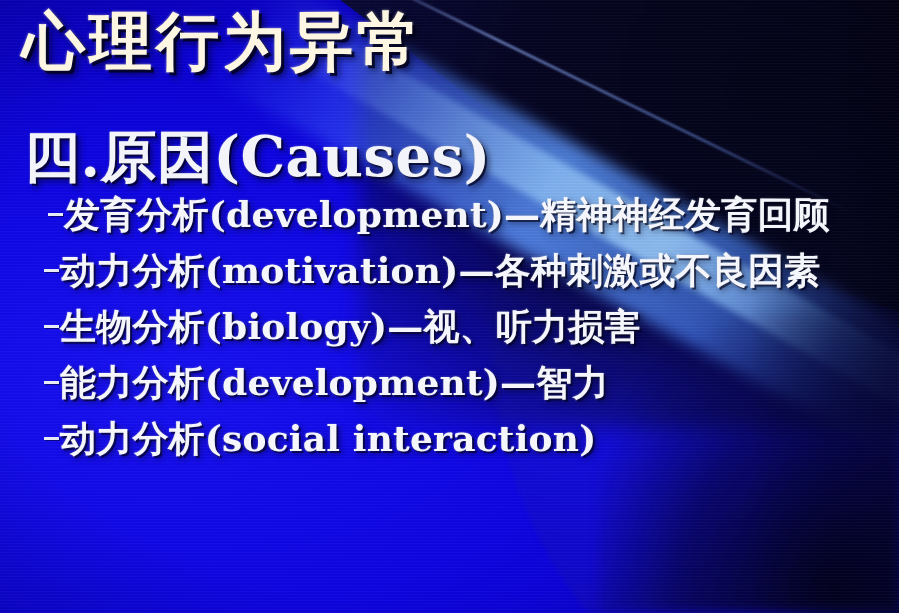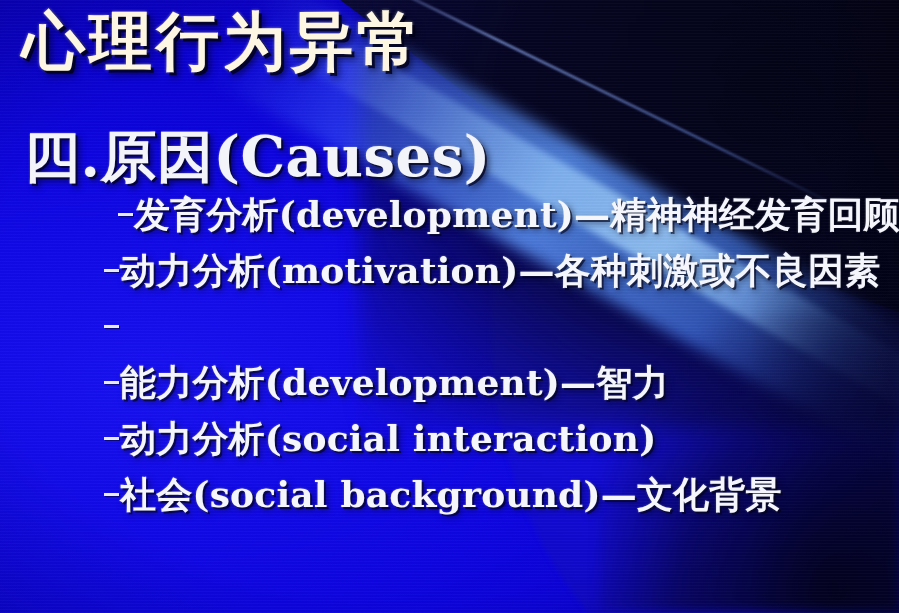--- a/index.html
+++ b/index.html
@@ -214,27 +214,27 @@
   .bullet {
     position: relative;
     font-family: "DejaVu Serif", "Liberation Serif", serif;
     font-weight: 700;
     font-size: 36px;
     line-height: 56px;
     height: 56px;
     letter-spacing: 0.2px;
     color: #F4F6FB;
     white-space: nowrap;
-    padding-left: 104px;
+    padding-left: 44px;
     text-shadow:
       2px 2px 0 rgba(0,0,24,0.62),
       3px 3px 6px rgba(0,0,20,0.50),
       0 0 2px rgba(238,243,255,0.45);
   }
-  .bullet.first { padding-left: 118px; }
+  .bullet.first { padding-left: 48px; }
 
   
   .bullet .dash {
     display: inline-block;
     width: 15px;
     height: 3px;
     background: #E6EBF6;
     vertical-align: 11px;
     margin-right: 1px;
     box-shadow: 1px 1px 0 rgba(0,0,26,0.5);
@@ -268,30 +268,27 @@
 
       <div class="bullet first">
         <span class="dash"></span><span>发育分析(development)—精神神经发育回顾</span>
       </div>
 
       <div class="bullet">
         <span class="dash"></span><span>动力分析(motivation)—各种刺激或不良因素</span>
       </div>
 
       <div class="bullet">
-        <span class="dash"></span>
+        <span class="dash"></span><span>生物分析(biology)—视、听力损害</span>
       </div>
 
       <div class="bullet">
         <span class="dash"></span><span>能力分析(development)—智力</span>
       </div>
 
       <div class="bullet">
         <span class="dash"></span><span>动力分析(social interaction)</span>
       </div>
 
-      <div class="bullet">
-        <span class="dash"></span><span>社会(social background)—文化背景</span>
-      </div>
 
     </div>
   </div>
 </div>
 
 </body></html>

